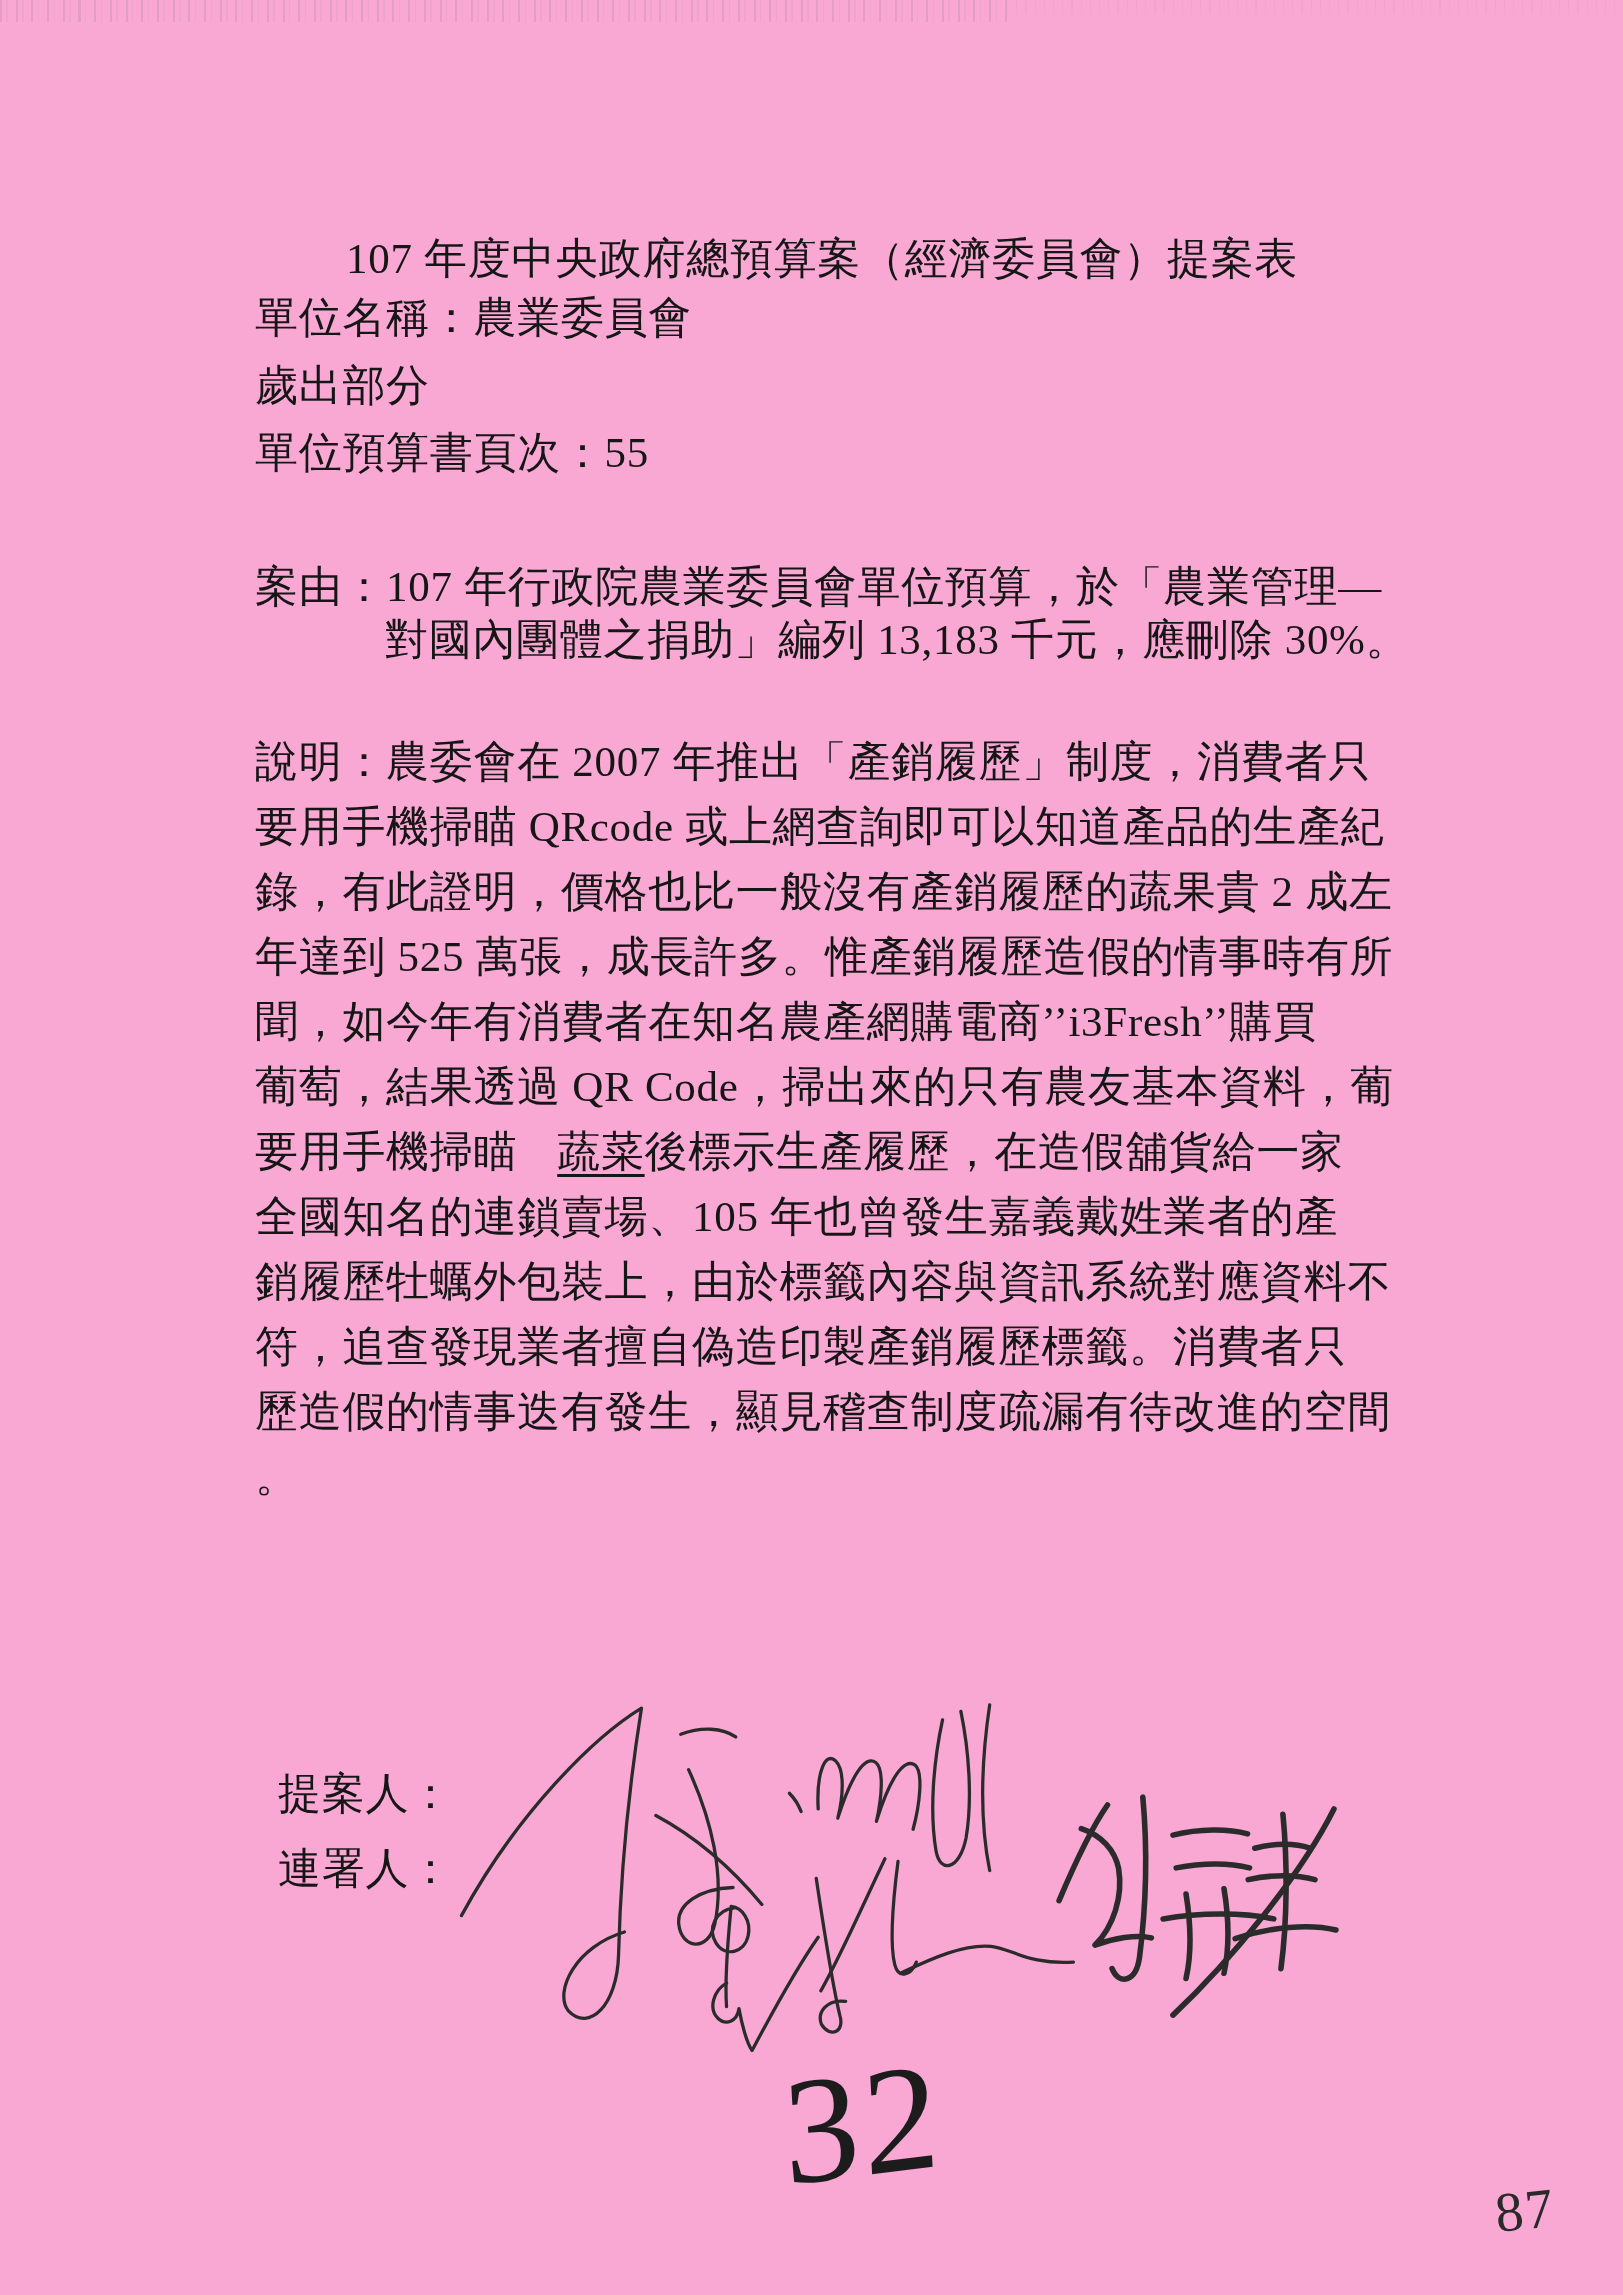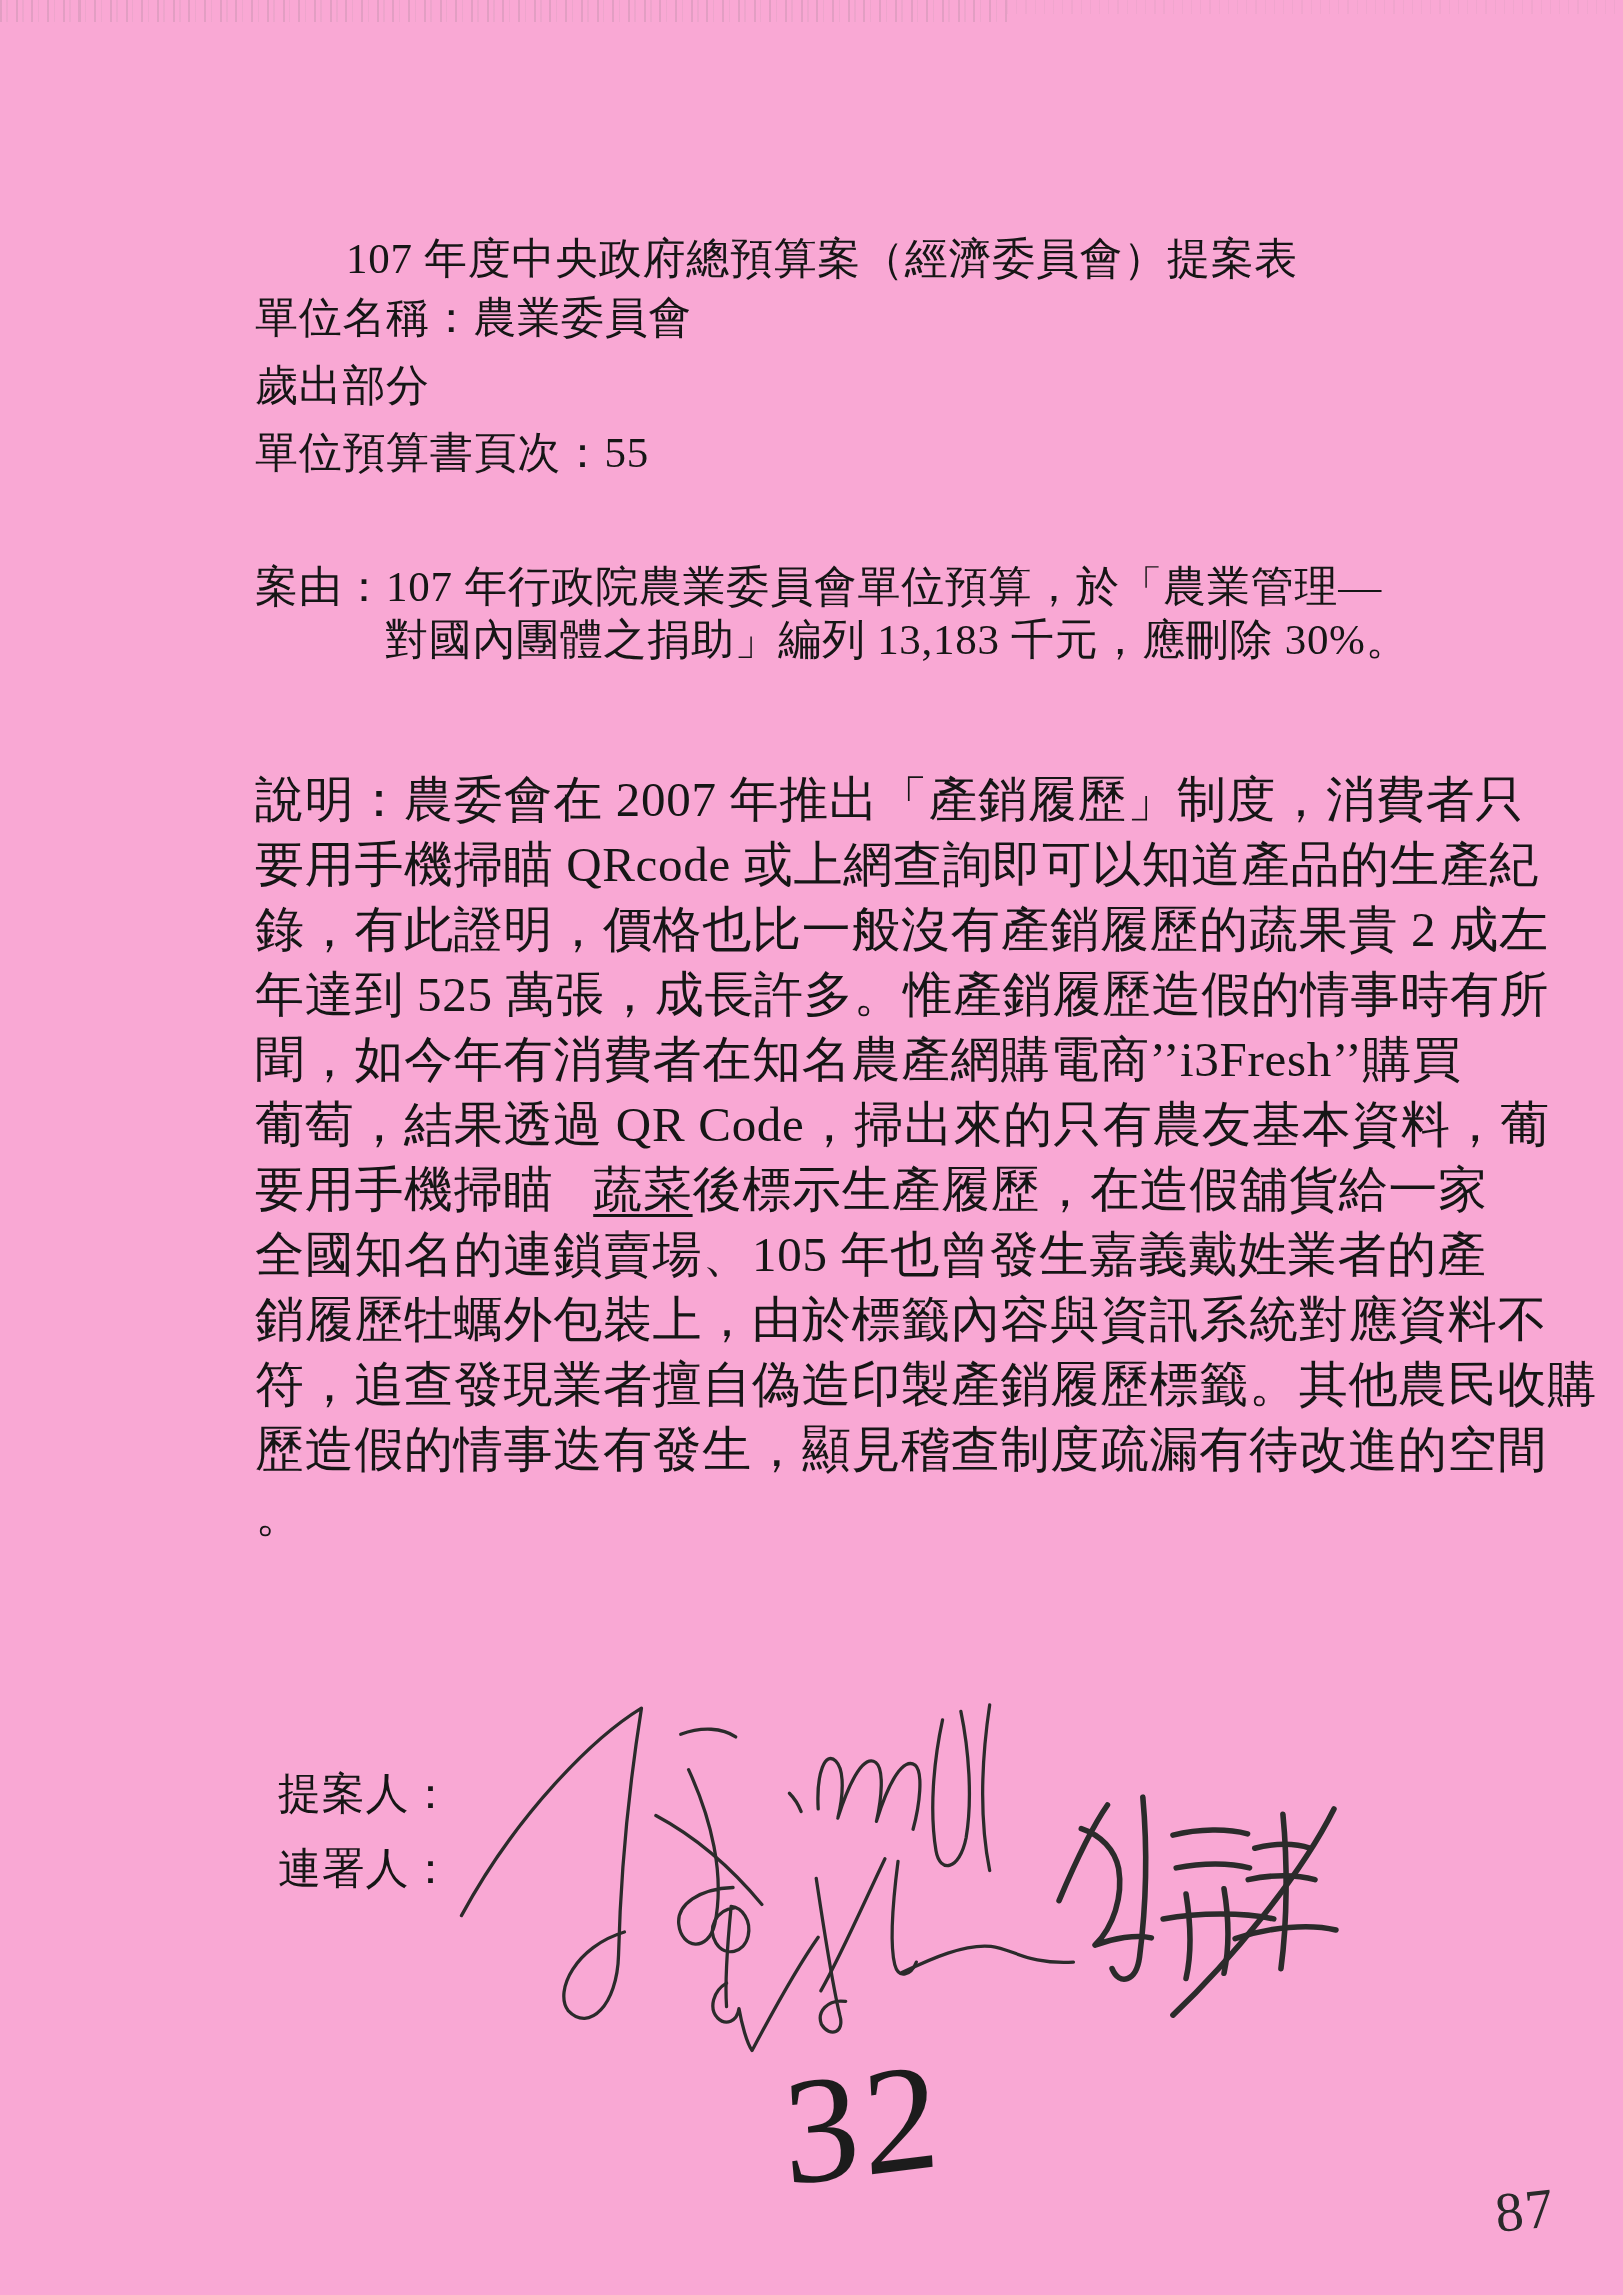--- a/index.html
+++ b/index.html
@@ -34,22 +34,22 @@
     font-size:43px;
     letter-spacing:0.7px;
   }
   .title   {left:346px; top:230px;}
   .hdr1    {left:255px; top:289px;}
   .hdr2    {left:255px; top:357px;}
   .hdr3    {left:255px; top:424px;}
   .case1   {left:255px; top:558px;}
   .case2   {left:385px; top:611px;}
   .desc{
-    position:absolute;left:255px;top:767px;
-    font-size:49px;line-height:65px;letter-spacing:0.7px;
+    position:absolute;left:255px;top:729px;
+    font-size:43px;line-height:65px;letter-spacing:0.7px;
     white-space:nowrap;
   }
   .u-mark{
     text-decoration:underline;
     text-decoration-thickness:3.3px;
     text-underline-offset:7.9px;
     margin-left:40px;
   }
   .sig-label-1{left:278px; top:1765px;}
   .sig-label-2{left:278px; top:1840px;}
@@ -92,21 +92,21 @@
   <div class="desc">
     <div>說明：農委會在 2007 年推出「產銷履歷」制度，消費者只</div>
     <div>要用手機掃瞄 QRcode 或上網查詢即可以知道產品的生產紀</div>
     <div>錄，有此證明，價格也比一般沒有產銷履歷的蔬果貴 2 成左</div>
     <div>年達到 525 萬張，成長許多。惟產銷履歷造假的情事時有所</div>
     <div>聞，如今年有消費者在知名農產網購電商’’i3Fresh’’購買</div>
     <div>葡萄，結果透過 QR Code，掃出來的只有農友基本資料，葡</div>
     <div><span>要用手機掃瞄</span><span class="u-mark">蔬菜</span><span>後標示生產履歷，在造假舖貨給一家</span></div>
     <div>全國知名的連鎖賣場、105 年也曾發生嘉義戴姓業者的產</div>
     <div>銷履歷牡蠣外包裝上，由於標籤內容與資訊系統對應資料不</div>
-    <div>符，追查發現業者擅自偽造印製產銷履歷標籤。其他農民收購</div>
+    <div>符，追查發現業者擅自偽造印製產銷履歷標籤。消費者只</div>
     <div>歷造假的情事迭有發生，顯見稽查制度疏漏有待改進的空間</div>
     <div>。</div>
   </div>
 
   <div class="line sig-label-1">提案人：</div>
   <div class="line sig-label-2">連署人：</div>
 
   <svg class="sigs" viewBox="550 2550 1650 800" aria-hidden="true">
 
     <g>

